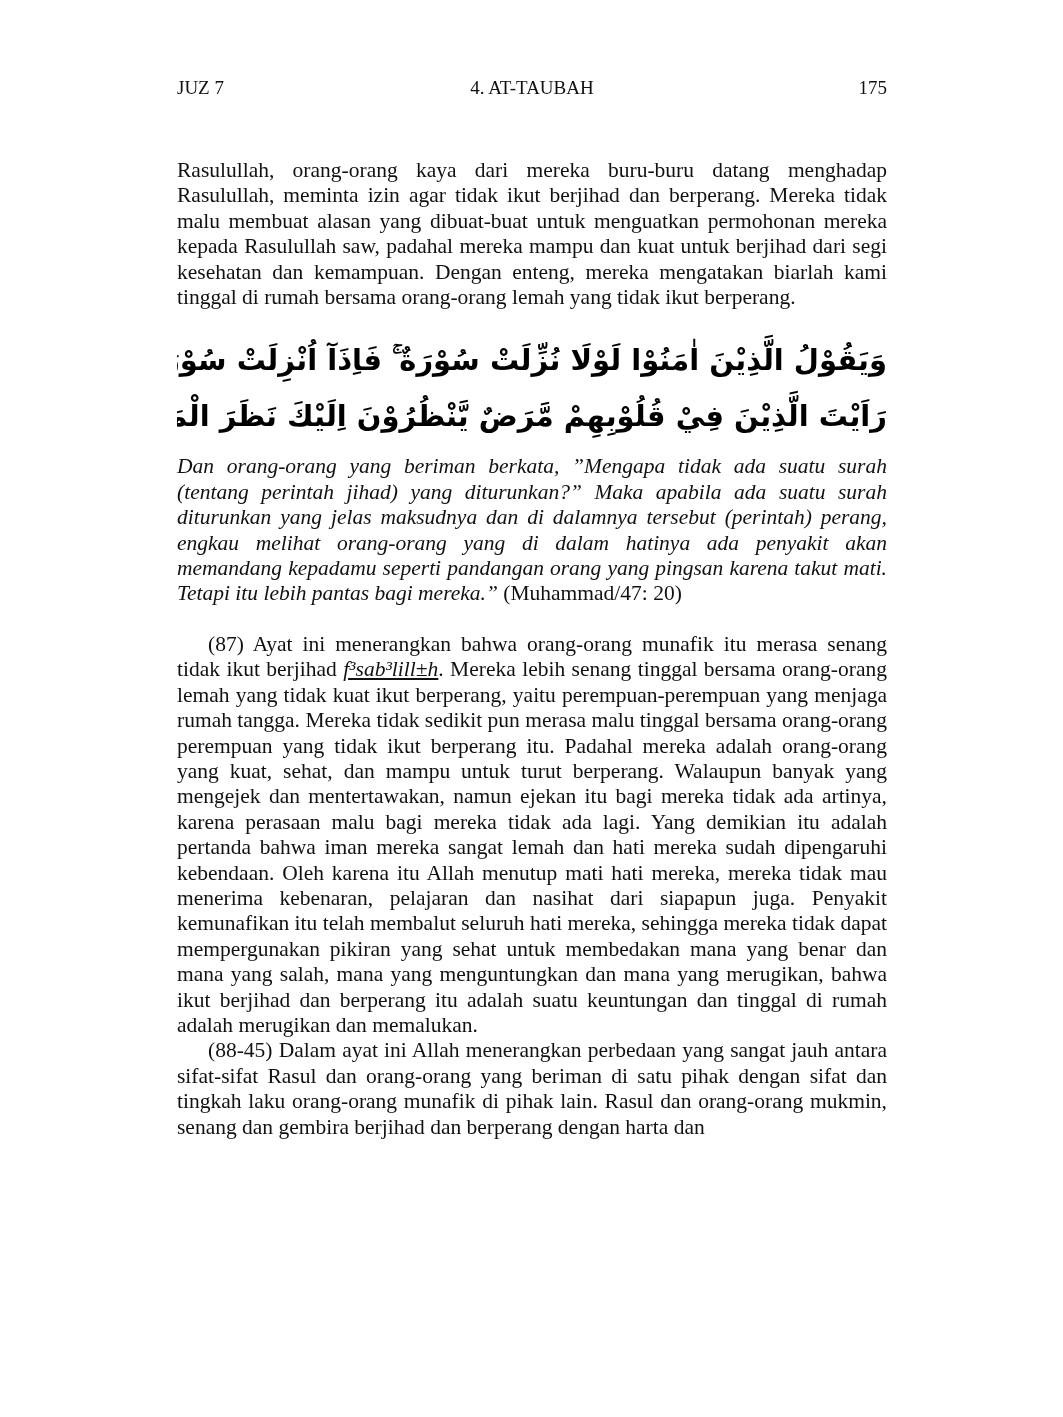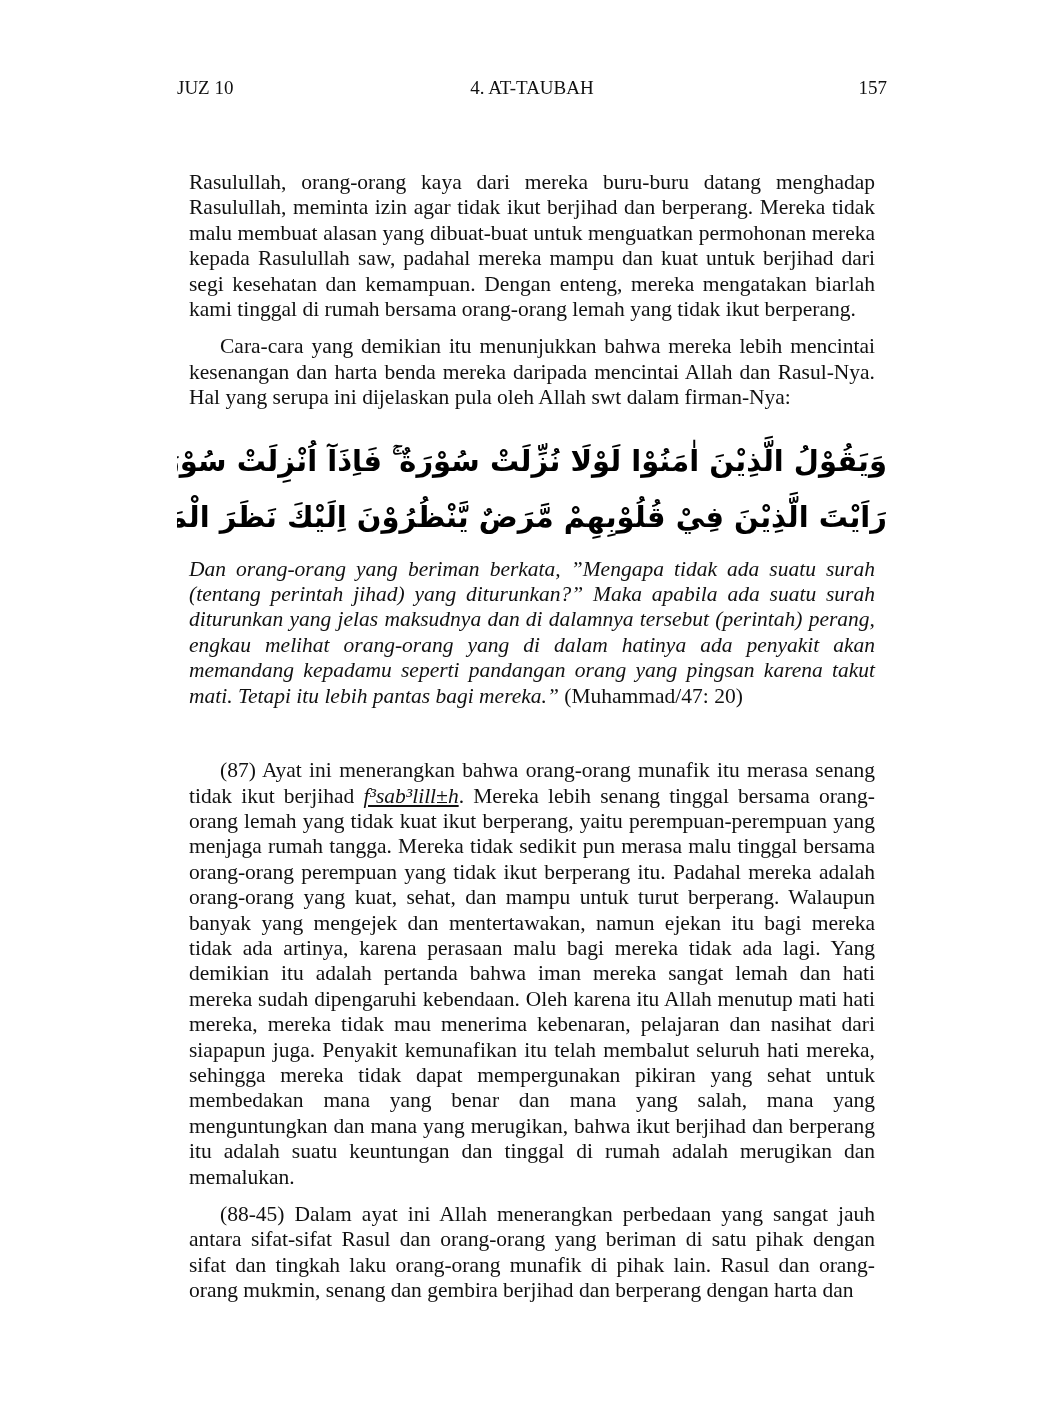--- a/index.html
+++ b/index.html
@@ -11,45 +11,44 @@
     position: absolute; top: 74px; left: 177px; width: 710px; height: 28px;
     font-size: 19px; line-height: 28px;
   }
   .header .left { position: absolute; left: 0; }
   .header .center { position: absolute; left: 0; right: 0; text-align: center; }
   .header .right { position: absolute; right: 0; }
   .content {
     position: absolute; top: 158px; left: 177px; width: 710px;
     font-size: 21.5px; line-height: 25.4px;
   }
-  .content p { margin: 12px; text-align: justify; text-align-last: left; }
+  .content p { margin: 0; text-align: justify; text-align-last: left; }
   .indent { text-indent: 31px; }
   .arabic {
     margin: 22px 0 10px 0; direction: rtl; text-align: justify; text-align-last: justify;
     font-family: "DejaVu Sans", sans-serif; font-weight: bold; font-size: 29px;
     line-height: 56px; color: #000;
   }
   .arabic div { text-align: justify; text-align-last: justify; white-space: nowrap; overflow: hidden; }
   .translation { font-style: italic; }
   .translation .ref { font-style: normal; }
   .gap { height: 25px; }
   .translit { font-style: italic; text-decoration: underline; }
 </style>
 </head>
 <body>
 
 <div class="header">
-  <span class="left">JUZ 10</span>
+  <span class="left">JUZ 7</span>
   <span class="center">4. AT-TAUBAH</span>
-  <span class="right">157</span>
+  <span class="right">175</span>
 </div>
 
 <div class="content">
   <p>Rasulullah, orang-orang kaya dari mereka buru-buru datang menghadap Rasulullah, meminta izin agar tidak ikut berjihad dan berperang. Mereka tidak malu membuat alasan yang dibuat-buat untuk menguatkan permohonan mereka kepada Rasulullah saw, padahal mereka mampu dan kuat untuk berjihad dari segi kesehatan dan kemampuan. Dengan enteng, mereka mengatakan biarlah kami tinggal di rumah bersama orang-orang lemah yang tidak ikut berperang.</p>
-  <p class="indent">Cara-cara yang demikian itu menunjukkan bahwa mereka lebih mencintai kesenangan dan harta benda mereka daripada mencintai Allah dan Rasul-Nya. Hal yang serupa ini dijelaskan pula oleh Allah swt dalam firman-Nya:</p>
 
   <div class="arabic">
     <div>وَيَقُوْلُ الَّذِيْنَ اٰمَنُوْا لَوْلَا نُزِّلَتْ سُوْرَةٌ ۚ فَاِذَآ اُنْزِلَتْ سُوْرَةٌ مُّحْكَمَةٌ وَّذُكِرَ فِيْهَا الْقِتَالُ</div>
     <div>رَاَيْتَ الَّذِيْنَ فِيْ قُلُوْبِهِمْ مَّرَضٌ يَّنْظُرُوْنَ اِلَيْكَ نَظَرَ الْمَغْشِيِّ عَلَيْهِ مِنَ الْمَوْتِ ۗ فَاَوْلٰى لَهُمْ ۚ</div>
   </div>
 
   <p class="translation"><span>Dan orang-orang yang beriman berkata, ”Mengapa tidak ada suatu surah (tentang perintah jihad) yang diturunkan?” Maka apabila ada suatu surah diturunkan yang jelas maksudnya dan di dalamnya tersebut (perintah) perang, engkau melihat orang-orang yang di dalam hatinya ada penyakit akan memandang kepadamu seperti pandangan orang yang pingsan karena takut mati. Tetapi itu lebih pantas bagi mereka.”</span> <span class="ref">(Muhammad/47: 20)</span></p>
 
   <div class="gap"></div>
 

